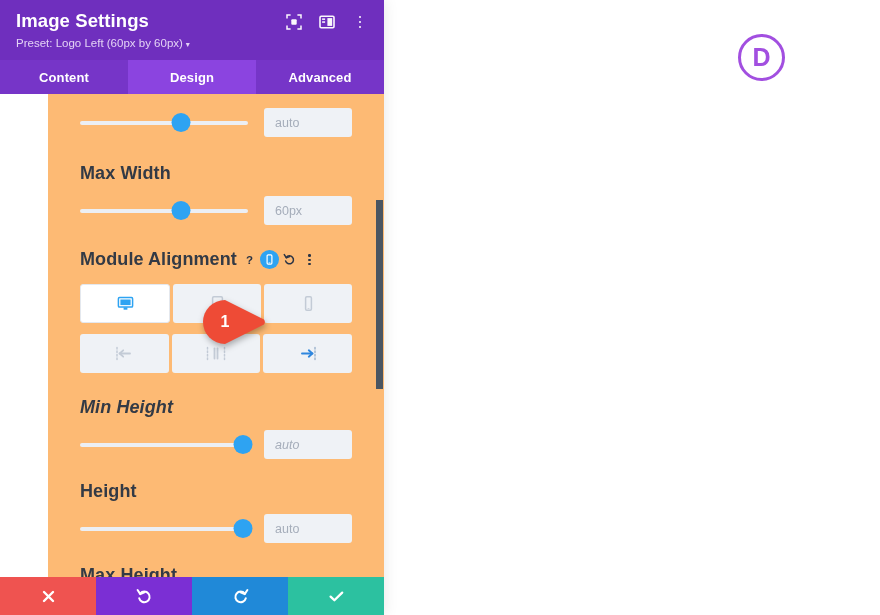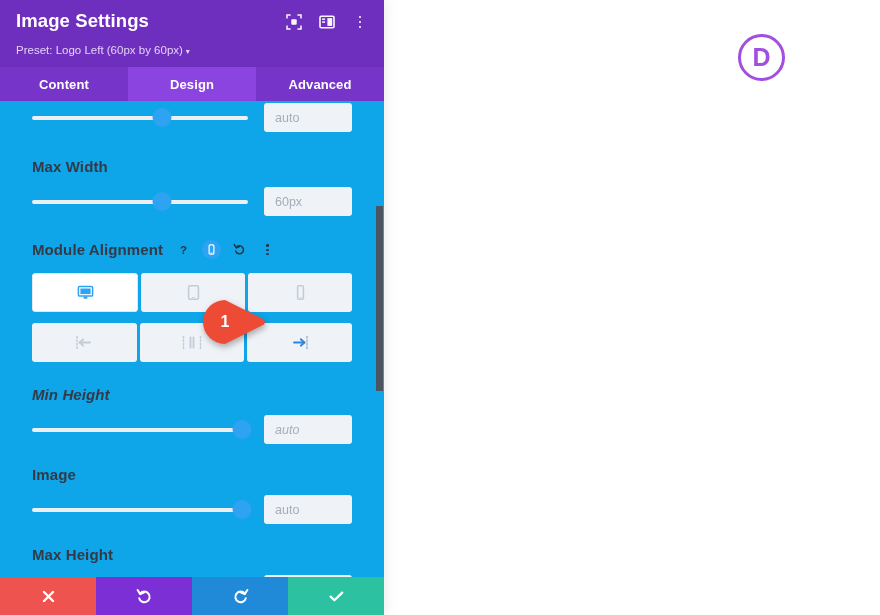--- a/index.html
+++ b/index.html
@@ -27,66 +27,67 @@
     padding: 10px 16px 11px 16px;
     position: relative; flex: 0 0 auto;
   }
   .header-top { display: flex; align-items: flex-start; }
   .title-block { flex: 1 1 auto; min-width: 0; }
   .panel-title {
     font-size: 18.5px; font-weight: bold; letter-spacing: .1px;
     line-height: 1.15; color: #ffffff;
   }
   .panel-preset {
-    font-size: 11.5px; margin-top: 13px; color: #e3d2f5;
+    font-size: 11.5px; margin-top: 6px; color: #e3d2f5;
     white-space: nowrap;
   }
   .preset-caret { font-size: 8px; margin-left: 3px; color: #e3d2f5; }
   .header-icons { display: flex; align-items: center; gap: 17px; padding-top: 4px; }
   .hicon { width: 16px; height: 16px; display: block; cursor: pointer; opacity: .97; }
   .dots-v { width: 16px; height: 16px; display: flex; flex-direction: column;
             align-items: center; justify-content: center; gap: 2.4px; cursor: pointer; }
   .dots-v i { width: 2.6px; height: 2.6px; border-radius: 50%; background: #fff; display: block; }
 
   
   .tabs { display: flex; flex: 0 0 auto; background: #eab308; height: 34px; }
   .tab {
     flex: 1 1 0; display: flex; align-items: center; justify-content: center;
     color: #ffffff; font-size: 13px; font-weight: bold; cursor: pointer;
     background: #7635c8; letter-spacing: .1px;
   }
   .tab.active { background: #8b44e0; text-align: center; }
 
   
   .panel-body {
-    flex: 1 1 auto; position: relative; overflow: hidden; background: #0ea5e9;
-    padding: 0 32px;
+    flex: 1 1 auto; position: relative; overflow: hidden; background: #fdba74;
+    padding: 12px 32px;
+    margin-left: 48px;
   }
   .field { padding-top: 0; }
   .field-label {
-    font-size: 15px; font-weight: bold; color: #333a45; letter-spacing: .1px;
+    font-size: 18px; font-weight: bold; color: #333a45; letter-spacing: .1px;
   }
   .slider-row { display: flex; align-items: center; gap: 0; }
   .slider-track-wrap { flex: 1 1 auto; position: relative; height: 22px; }
   .slider-track {
     position: absolute; left: 0; right: 0; top: 9px; height: 4px;
     background: #eceff4; border-radius: 2px;
   }
   .slider-thumb {
     position: absolute; top: 1px; width: 19px; height: 19px; border-radius: 50%;
     background: #2ea3f2; transform: translateX(-50%); cursor: pointer;
   }
   .value-box {
     flex: 0 0 88px; margin-left: 16px; height: 29px; background: #eff2f6;
     border-radius: 3px; display: flex; align-items: center; padding: 0 11px;
     font-size: 12.5px; color: #a5adba; cursor: text;
   }
 
   
-  .align-head { display: flex; align-items: center; gap: 9px; }
+  .align-head { display: flex; align-items: center; gap: 1px; }
   .align-head .field-label { margin-right: 2px; }
   .mini-btn {
     width: 19px; height: 19px; border-radius: 50%; background: #f2f4f7;
     display: flex; align-items: center; justify-content: center; cursor: pointer;
     color: #2b3445; font-size: 11.5px; font-weight: bold; flex: 0 0 auto;
   }
   .mini-btn.blue { background: #2ea3f2; }
   .mini-btn.plain { background: transparent; }
   .mini-dots { display: flex; flex-direction: column; align-items: center; gap: 2px; }
   .mini-dots i { width: 2.4px; height: 2.4px; border-radius: 50%; background: #2b3445; }
@@ -285,21 +286,21 @@
         <div class="slider-row" style="margin-top:12px;">
           <div class="slider-track-wrap">
             <div class="slider-track"></div>
             <div class="slider-thumb" id="thumb2" style="left: 97%;"></div>
           </div>
           <div class="value-box">auto</div>
         </div>
       </div>
 
       <div class="field" style="padding-top:22px;">
-        <div class="field-label">Image</div>
+        <div class="field-label">Height</div>
         <div class="slider-row" style="margin-top:12px;">
           <div class="slider-track-wrap">
             <div class="slider-track"></div>
             <div class="slider-thumb" id="thumb3" style="left: 97%;"></div>
           </div>
           <div class="value-box">auto</div>
         </div>
       </div>
 
       <div class="field" style="padding-top:22px;">

